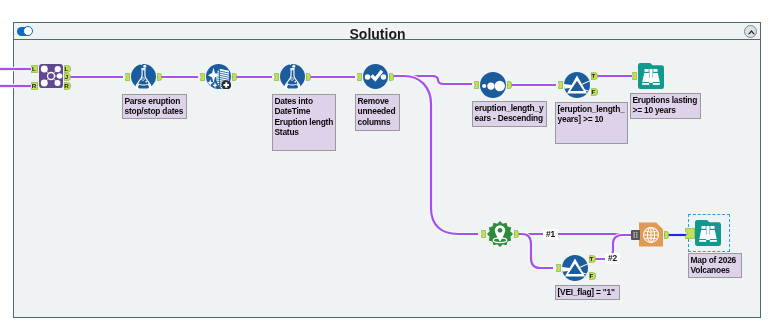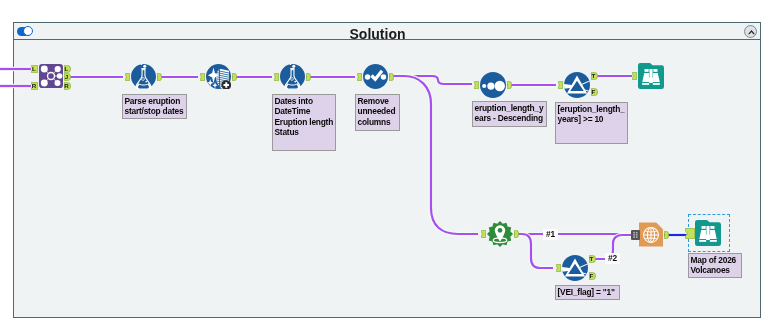--- a/index.html
+++ b/index.html
@@ -389,32 +389,34 @@
       <div style="position: absolute; left: 688px; top: 214px; width: 42px; height: 38px; border: 1.5px dashed rgb(46, 154, 224); box-sizing: border-box;"></div>
       <div style="position: absolute; left: 685px; top: 227.5px; width: 10px; height: 11px;">
         <svg width="10" height="11" viewBox="0 0 10 11" style="position:absolute;left:0;top:0;">
           <path d="M0.4 0.4 H9.6 V10.6 H0.4 V8.1 L2.6 5.5 L0.4 2.9 Z" fill="#c3e05c" stroke="#86ae2f" stroke-width="0.7" stroke-linejoin="round"></path>
         </svg>
       </div>
     </div>
 
   <div class="layer" id="notes">
       <div class="note" style="left: 122px; top: 94px; width: 65px; height: 25px;">Parse eruption
-start/stop dates</div>
+stop/stop dates</div>
       <div class="note" style="left: 272px; top: 94px; width: 64px; height: 57px;">Dates into
 DateTime
 Eruption length
 Status</div>
       <div class="note" style="left: 355px; top: 94px; width: 45px; height: 37px;">Remove
 unneeded
 columns</div>
       <div class="note" style="left: 472px; top: 101px; width: 75px; height: 26px;">eruption_length_y
 ears - Descending</div>
       <div class="note" style="left: 555px; top: 102px; width: 73px; height: 42px;">[eruption_length_
 years] &gt;= 10</div>
+      <div class="note" style="left: 630px; top: 93px; width: 71px; height: 26px;">Eruptions lasting
+&gt;= 10 years</div>
       <div class="note" style="left: 555px; top: 285px; width: 65px; height: 15px;">[VEI_flag] = "1"</div>
       <div class="note" style="left: 688px; top: 253px; width: 54px; height: 25px;">Map of 2026
 Volcanoes</div>
     </div>
 
   <div class="layer" id="clabels">
       <div class="clabel" style="left: 543px; top: 229px;">#1</div>
       <div class="clabel" style="left: 605px; top: 253px;">#2</div>
     </div>
 </div>

